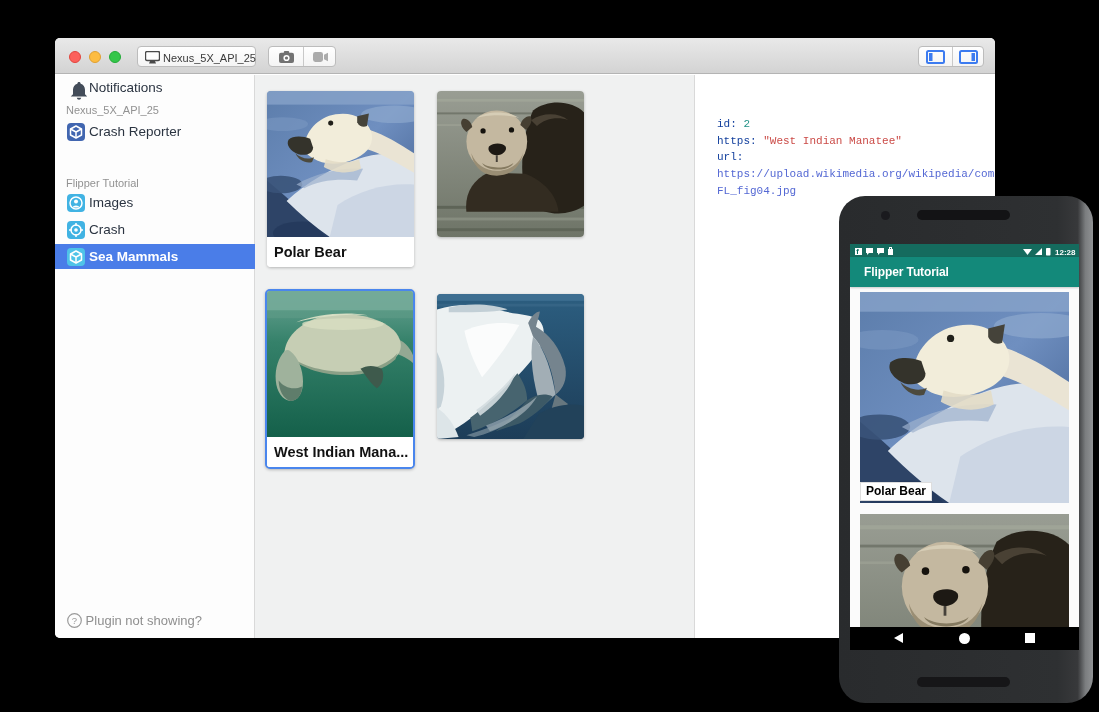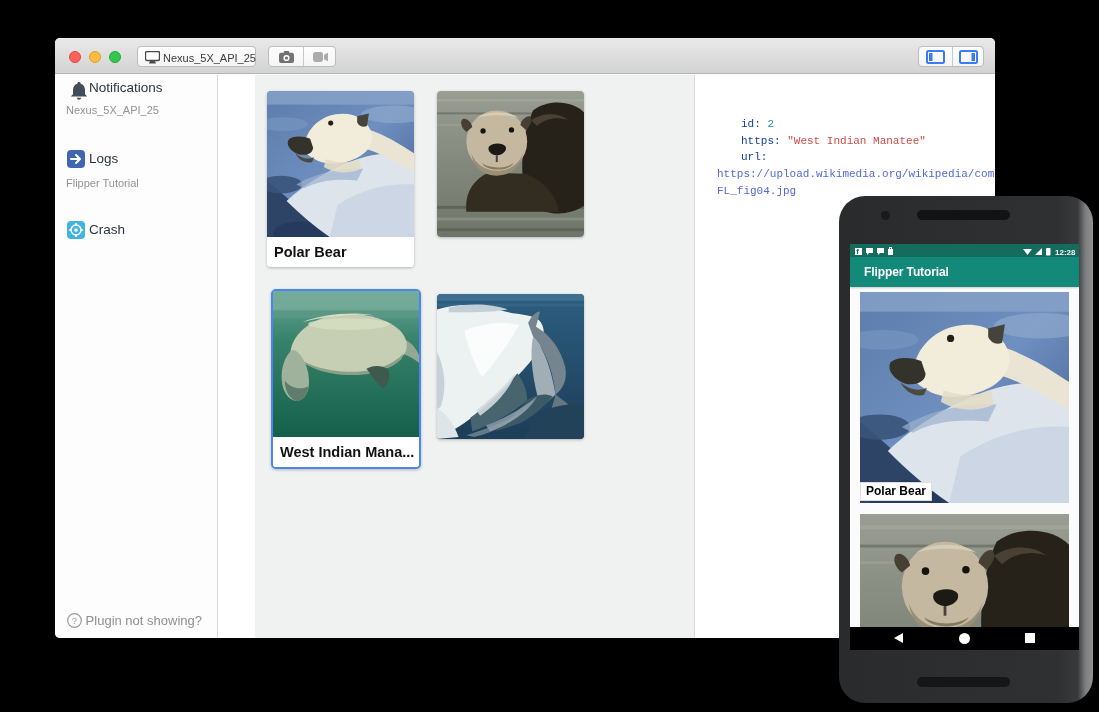--- a/index.html
+++ b/index.html
@@ -17,49 +17,49 @@
   #l-grn { left:54px; background:#34c64a; border:0.5px solid #23ab38;}
   .tbtn { position:absolute; top:8px; height:21px; background:linear-gradient(#ffffff,#f4f4f4);
     border:1px solid #bcbcbc; border-radius:4px; }
   #devbtn { left:82px; width:119px; color:#3a3a3a; font-size:11px; line-height:19px; }
   #devbtn .txt { position:absolute; left:25px; top:2px; }
   #camgrp { left:213px; width:68px; }
   #camgrp .sep { position:absolute; left:34px; top:0; width:1px; height:19px; background:#c9c9c9; }
   #panelgrp { left:863px; width:66px; }
   #panelgrp .sep { position:absolute; left:33px; top:0; width:1px; height:19px; background:#c9c9c9; }
   
-  #sidebar { position:absolute; left:0; top:37px; width:163px; height:563px;
+  #sidebar { position:absolute; left:0; top:37px; width:200px; height:563px;
     background:#fdfdfd; border-right:1px solid #d9d9d9; }
   .srow { position:absolute; left:0; width:200px; height:26px; }
   .srow .sicon { position:absolute; left:12px; top:4px; width:18px; height:18px; border-radius:4px; }
   .srow .stxt { position:absolute; left:34px; top:5px; font-size:13.5px; color:#2b3441; }
   .slabel { position:absolute; left:11px; font-size:11px; color:#929292; }
   #row-sea { background:#4a7de8; height:25px; }
   #row-sea .stxt { color:#fff; font-weight:bold; }
   .icon-blue { background:#4166b0; }
   .icon-cyan { background:#41b3e3; }
   #plugin-not { position:absolute; left:12px; top:538px; color:#8f8f8f; font-size:13px; }
   
   #content { position:absolute; left:200px; top:37px; width:440px; height:563px;
     background:#f0f1f1; border-right:1px solid #d9d9d9; }
   .card { position:absolute; width:147px; background:#fff; border-radius:4px;
     box-shadow:0 1px 3px rgba(0,0,0,0.25); overflow:hidden; }
   .card .cap { height:30px; font-size:14.5px; font-weight:bold; color:#111;
     line-height:30px; padding-left:7px; white-space:nowrap; background:#fff; }
   .card svg { display:block; }
-  #card3 { border:2px solid #4a86ed; width:150px; border-radius:5px;margin-left:6px; }
+  #card3 { border:2px solid #4a86ed; width:150px; border-radius:5px; }
   
   #extras { position:absolute; left:640px; top:37px; width:300px; height:563px; background:#fff; }
   #extras .hdr { height:28px; background:#f6f6f6; border-bottom:1px solid #e0e0e0;
     font-size:13px; font-weight:bold; color:#333; line-height:28px; padding-left:25px; position:relative;}
   #extras .tri { position:absolute; left:10px; top:12px; width:0; height:0;
     border-left:5px solid transparent; border-right:5px solid transparent; border-top:6px solid #6e6e6e; }
   #code { position:absolute; left:22px; top:41px; font-family:"Liberation Mono",monospace;
     font-size:11px; line-height:16.7px; white-space:pre; }
-  .ck { color:#123f9d;margin-left:24px; } .cn { color:#219186; } .cs { color:#cb4b47; } .cu { color:#5468d4; }
+  .ck { color:#123f9d; } .cn { color:#219186; } .cs { color:#cb4b47; } .cu { color:#5468d4; }
   
   #phone { position:absolute; left:839px; top:196px; width:254px; height:507px;
     background:linear-gradient(90deg,#292b2d 0%, #2e3032 86%, #38393b 94%, #7b7d7f 97%, #909294 100%);
     border-radius:26px; }
   #phone .speaker { position:absolute; left:78px; width:93px; height:11px;
     background:#131315; border-radius:6px; }
   #phone .cam { position:absolute; left:42px; top:15px; width:9px; height:9px;
     background:#1a1a1e; border-radius:50%; }
   #screen { position:absolute; left:11px; top:48px; width:229px; height:406px;
     background:#fbfbfb; overflow:hidden; }
@@ -217,38 +217,58 @@
 
     <div id="sidebar">
       <div class="srow" id="row-notif" style="top:0px">
         <svg class="sicon" style="border-radius:0;left:15px;top:7px" width="11" height="12" viewBox="0 0 11 12">
           <path d="M5.5,0 C6.1,0 6.6,0.45 6.6,1.1 C8.4,1.6 9.5,3.2 9.5,5.2 L9.5,8.2 L11,9.7 L0,9.7 L1.5,8.2 L1.5,5.2 C1.5,3.2 2.6,1.6 4.4,1.1 C4.4,0.45 4.9,0 5.5,0 Z" fill="#434c59"></path>
           <path d="M4,10.5 C4.2,11.3 4.8,11.8 5.5,11.8 C6.2,11.8 6.8,11.3 7,10.5 Z" fill="#434c59"></path>
         </svg>
         <div class="stxt">Notifications</div>
       </div>
       <div class="slabel" style="top:29px">Nexus_5X_API_25</div>
-      <div class="srow" style="top:71px">
+      <div class="srow" style="top:44px">
         <div class="sicon icon-blue">
           <svg width="18" height="18" viewBox="0 0 18 18">
-            <path d="M4,9 L12,9 M9,5 L13,9 L9,13" fill="none" stroke="#fff" stroke-width="2" stroke-linecap="round" stroke-linejoin="round"></path>
+            <path d="M9,3 L14.5,6 L14.5,12 L9,15 L3.5,12 L3.5,6 Z" fill="none" stroke="#fff" stroke-width="1.5" stroke-linejoin="round"></path>
+            <path d="M3.5,6 L9,9 L14.5,6 M9,9 L9,15" fill="none" stroke="#fff" stroke-width="1.5" stroke-linejoin="round"></path>
           </svg>
         </div>
-        <div class="stxt">Logs</div>
+        <div class="stxt">Crash Reporter</div>
       </div>
       <div class="slabel" style="top:102px">Flipper Tutorial</div>
+      <div class="srow" style="top:115px">
+        <div class="sicon icon-cyan">
+          <svg width="18" height="18" viewBox="0 0 18 18">
+            <circle cx="9" cy="9" r="6" fill="none" stroke="#fff" stroke-width="1.5"></circle>
+            <circle cx="9" cy="7.5" r="2" fill="#fff"></circle>
+            <path d="M5.5,13.5 C6,10.8 12,10.8 12.5,13.5" fill="#fff"></path>
+          </svg>
+        </div>
+        <div class="stxt">Images</div>
+      </div>
       <div class="srow" style="top:142px">
         <div class="sicon icon-cyan">
           <svg width="18" height="18" viewBox="0 0 18 18">
             <circle cx="9" cy="9" r="5" fill="none" stroke="#fff" stroke-width="1.5"></circle>
             <circle cx="9" cy="9" r="1.8" fill="#fff"></circle>
             <path d="M9,2 L9,5 M9,13 L9,16 M2,9 L5,9 M13,9 L16,9" stroke="#fff" stroke-width="1.5"></path>
           </svg>
         </div>
         <div class="stxt">Crash</div>
+      </div>
+      <div class="srow" id="row-sea" style="top:169px">
+        <div class="sicon" style="background:#4fc3e8">
+          <svg width="18" height="18" viewBox="0 0 18 18">
+            <path d="M9,3 L14.5,6 L14.5,12 L9,15 L3.5,12 L3.5,6 Z" fill="none" stroke="#fff" stroke-width="1.5" stroke-linejoin="round"></path>
+            <path d="M3.5,6 L9,9 L14.5,6 M9,9 L9,15" fill="none" stroke="#fff" stroke-width="1.5" stroke-linejoin="round"></path>
+          </svg>
+        </div>
+        <div class="stxt">Sea Mammals</div>
       </div>
       <div id="plugin-not">
         <svg width="15" height="15" viewBox="0 0 15 15" style="vertical-align:-3px">
           <circle cx="7.5" cy="7.5" r="6.8" fill="none" stroke="#9a9a9a" stroke-width="1.2"></circle>
           <text x="7.5" y="11" text-anchor="middle" font-size="9.5" fill="#9a9a9a" font-family="Liberation Sans">?</text>
         </svg>
         Plugin not showing?
       </div>
     </div>
 

